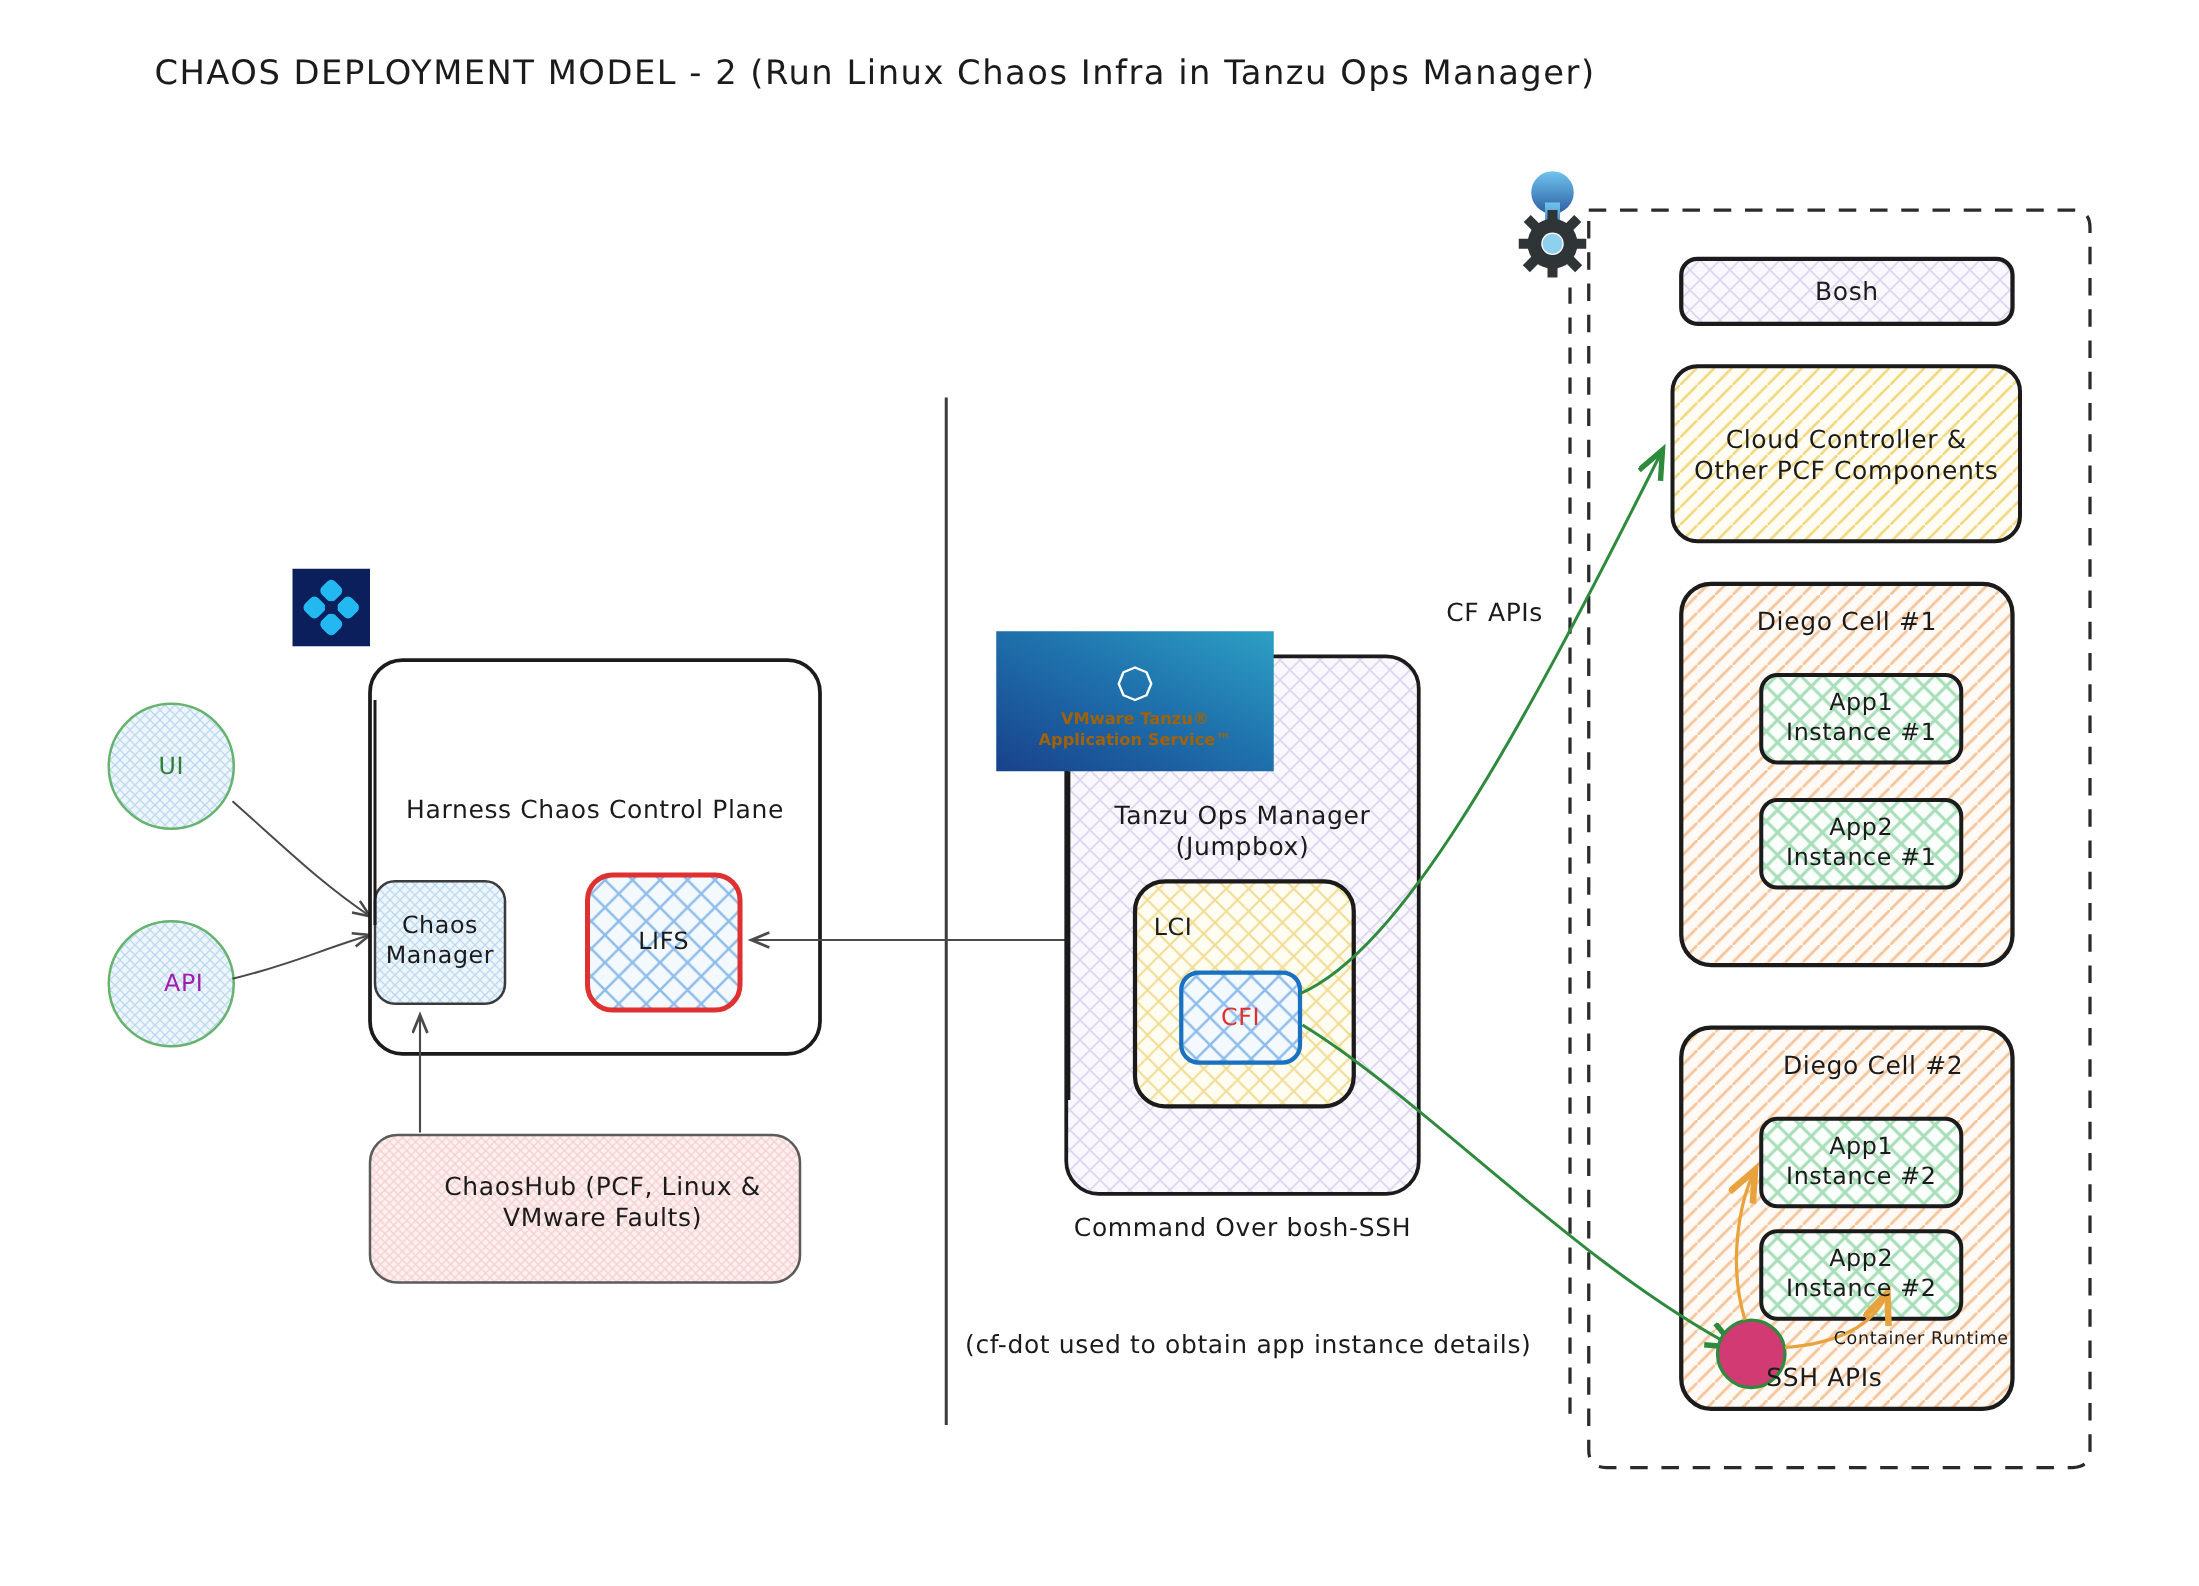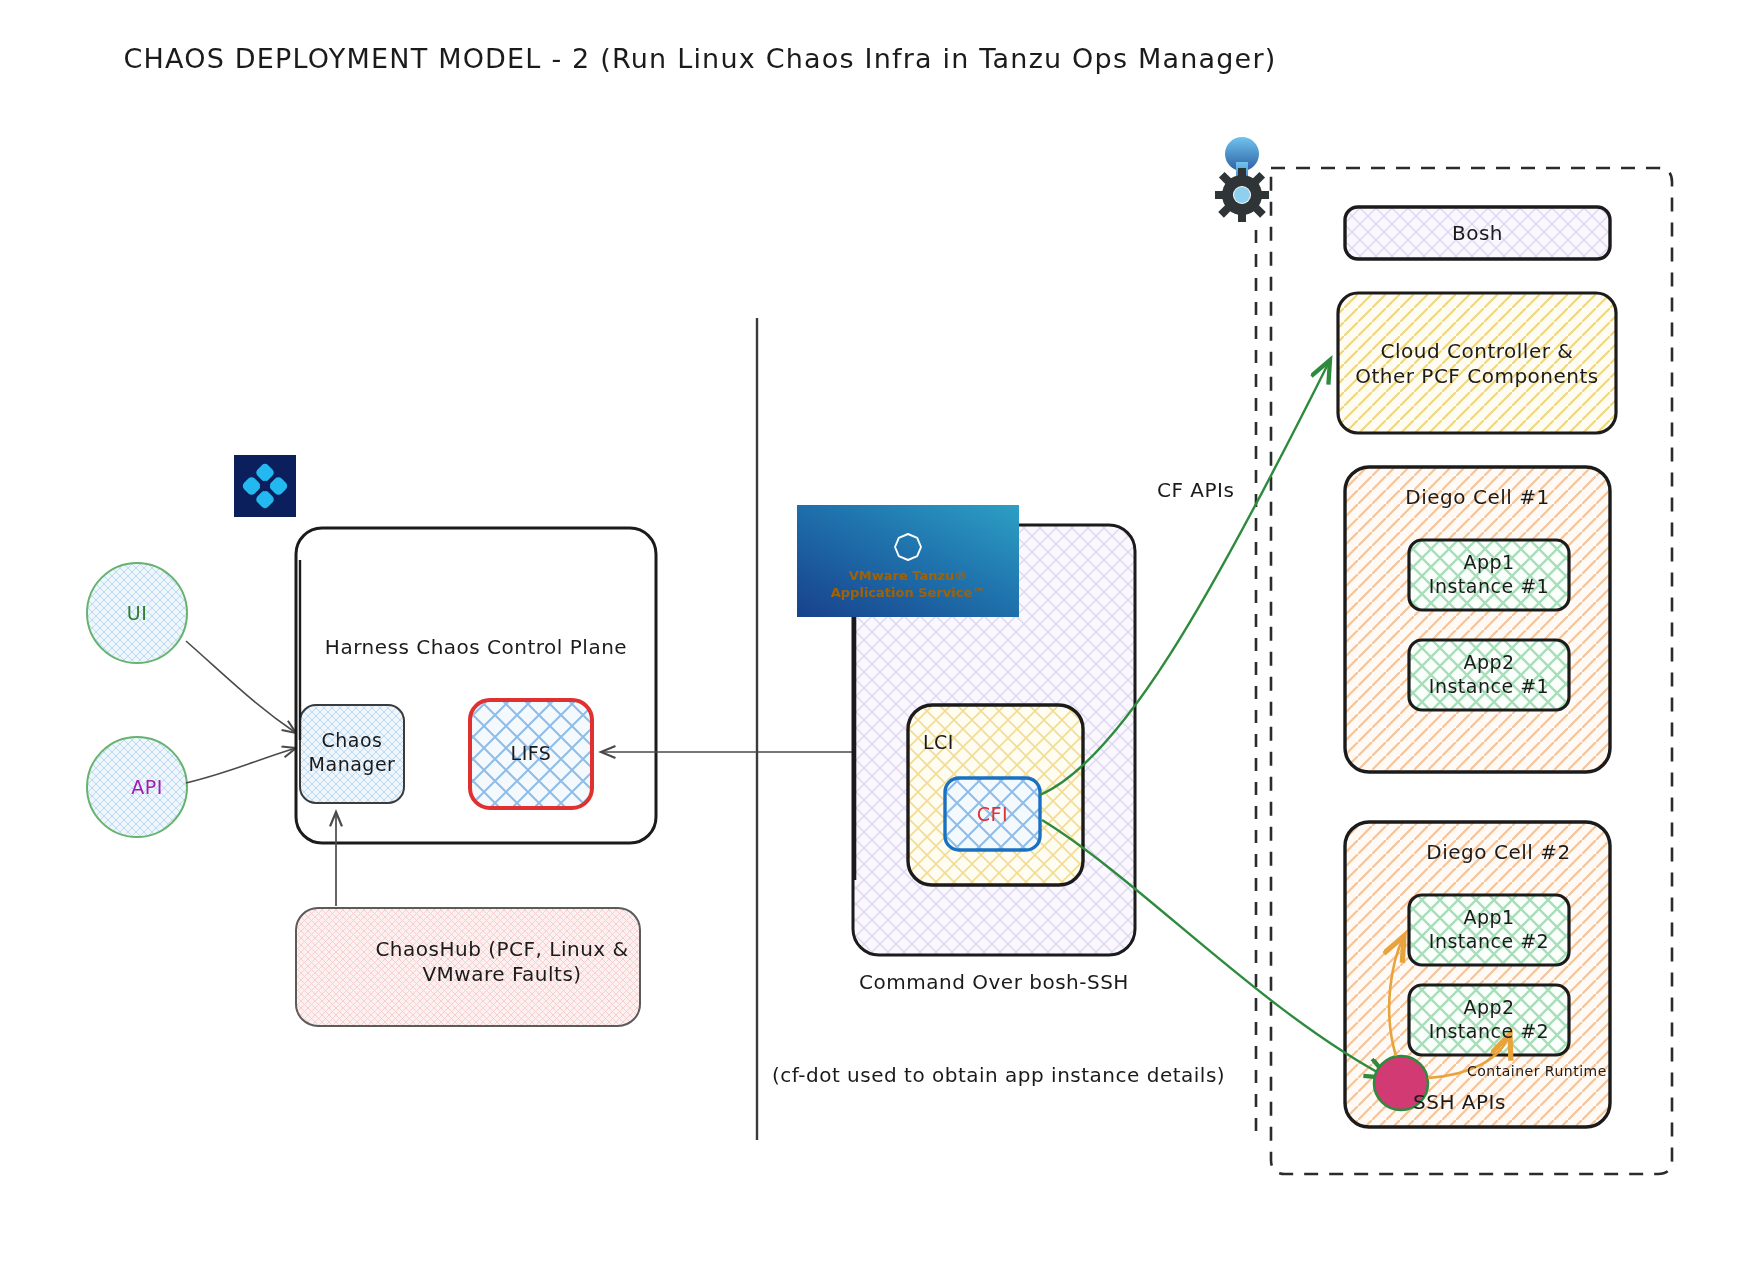--- a/index.html
+++ b/index.html
@@ -182,25 +182,27 @@
   </div>
 
   <div class="txt title ctr" style="left:0;top:42px;width:1400px;">CHAOS DEPLOYMENT MODEL - 2 (Run Linux Chaos Infra in Tanzu Ops Manager)</div>
 
   <div class="txt node-txt ctr" style="left:87px;top:602px;width:100px;color:#2f7d32;">UI</div>
   <div class="txt node-txt ctr" style="left:87px;top:776px;width:120px;color:#a21caf;">API</div>
   <div class="txt lbl-box ctr" style="left:306px;top:607px;width:340px;margin-top:28px;">Harness Chaos Control Plane</div>
   <div class="txt node-txt ctr" style="left:300px;top:729px;width:104px;">Chaos
 Manager</div>
   <div class="txt node-txt ctr" style="left:470px;top:742px;width:122px;">LIFS</div>
-  <div class="txt lbl-box ctr" style="left:304px;top:937px;width:396px;">ChaosHub (PCF, Linux &amp;
+  <div class="txt lbl-box ctr" style="left:284px;top:937px;width:396px;">ChaosHub (PCF, Linux &amp;
 VMware Faults)</div>
 
   <div class="logo-tanzu" style="left:797px;top:568px;width:222px;font-size:13px;">VMware Tanzu®</div>
   <div class="logo-tanzu" style="left:797px;top:585px;width:222px;font-size:13px;">Application Service™</div>
+  <div class="txt lbl-box ctr" style="left:853px;top:640px;width:282px;">Tanzu Ops Manager
+(Jumpbox)</div>
   <div class="txt node-txt" style="left:923px;top:731px;">LCI</div>
   <div class="txt node-txt ctr" style="left:945px;top:803px;width:95px;color:#e03131;">CFI</div>
   <div class="txt lbl-box ctr" style="left:838px;top:970px;width:312px;">Command Over bosh-SSH</div>
   <div class="txt lbl-box" style="left:772px;top:1063px;">(cf-dot used to obtain app instance details)</div>
 
   <div class="txt lbl-box ctr" style="left:1345px;top:221px;width:265px;">Bosh</div>
   <div class="txt lbl-box ctr" style="left:1338px;top:339px;width:278px;">Cloud Controller &amp;
 Other PCF Components</div>
   <div class="txt lbl-box ctr" style="left:1345px;top:485px;width:265px;">Diego Cell #1</div>
   <div class="txt node-txt ctr" style="left:1409px;top:551px;width:160px;">App1

